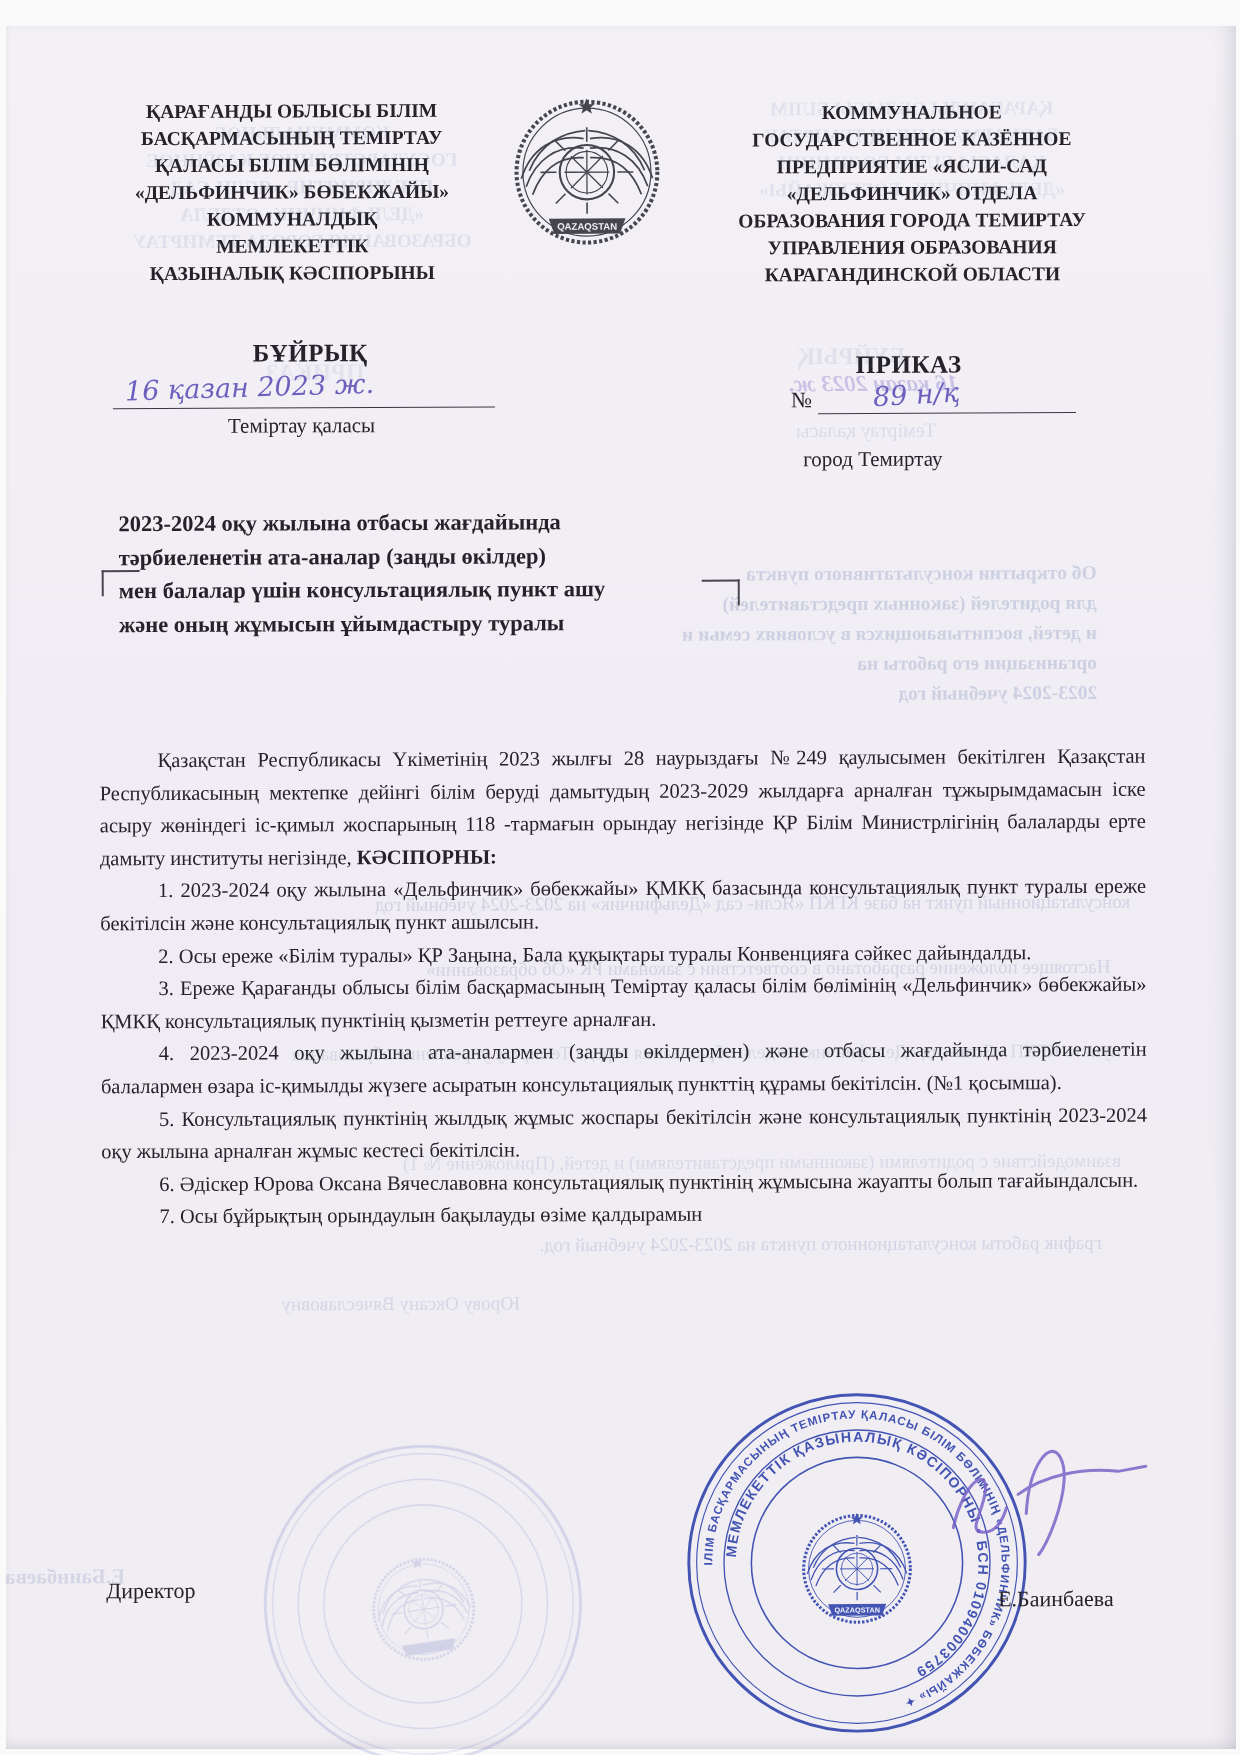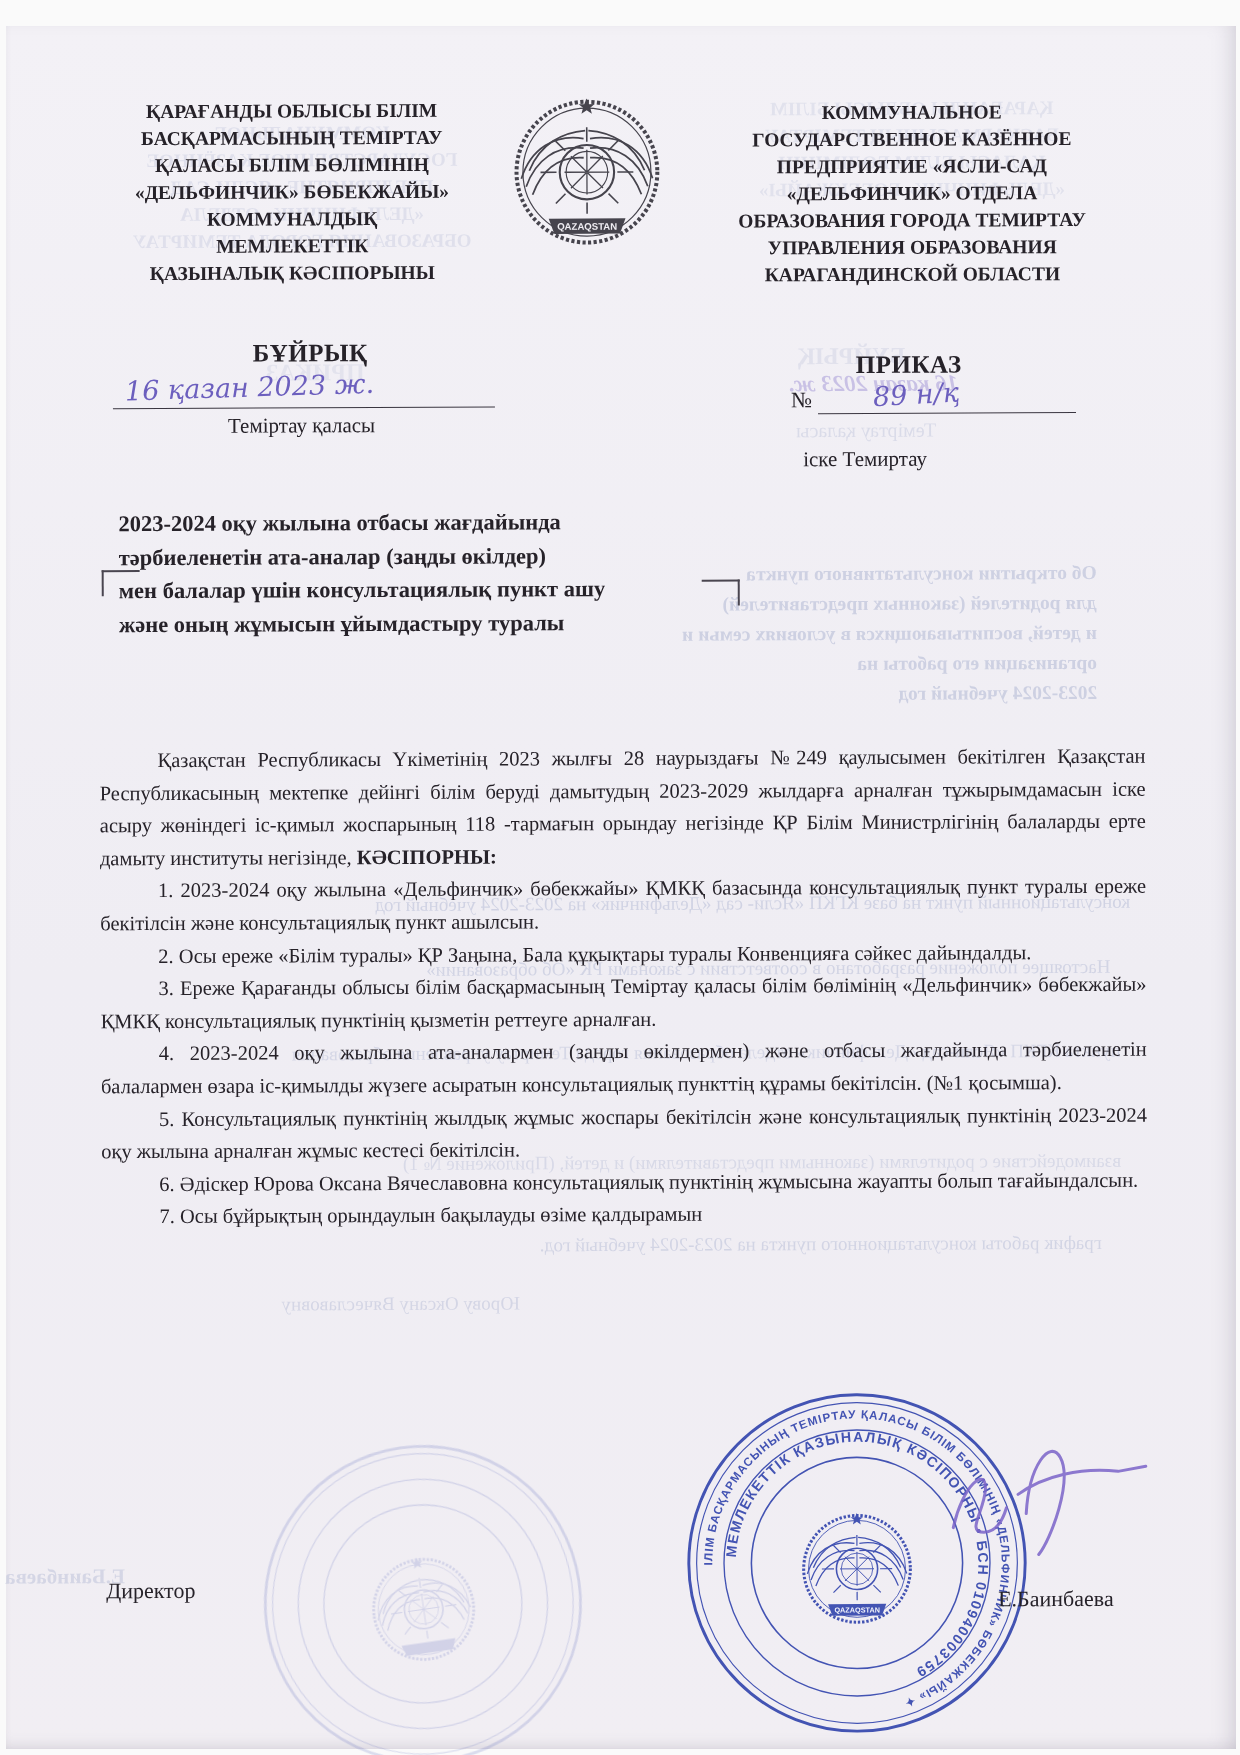--- a/index.html
+++ b/index.html
@@ -124,21 +124,21 @@
     <div class="abs hline" style="left:115px;top:370px;width:382px;height:36px;">
       <span class="hand" style="display:inline-block;font-size:27px;transform:rotate(-1.5deg);margin-left:12px;">16 қазан 2023 ж.</span>
     </div>
     <div class="abs city" style="left:230px;top:412px;">Теміртау қаласы</div>
 
     <div class="abs bigword" style="left:858px;top:352px;">ПРИКАЗ</div>
     <div class="abs" style="left:793px;top:388px;font-size:22px;">№</div>
     <div class="abs hline" style="left:820px;top:380px;width:258px;height:34px;">
       <span class="hand" style="display:inline-block;font-size:27px;transform:rotate(-3deg);margin-left:55px;">89 н/қ</span>
     </div>
-    <div class="abs city" style="left:805px;top:448px;">іске Темиртау</div>
+    <div class="abs city" style="left:805px;top:448px;">город Темиртау</div>
 
     <div class="abs cropmark cm-l" style="left:103px;top:568px;"></div>
     <div class="abs cropmark cm-r" style="left:703px;top:580px;"></div>
 
     <div class="abs subject prelines" style="left:120px;top:505px;width:600px;">2023-2024 оқу жылына отбасы жағдайында
 тәрбиеленетін ата-аналар (заңды өкілдер)
 мен балалар үшін консультациялық пункт ашу
 және оның жұмысын ұйымдастыру туралы</div>
 
     <div class="abs bodytext" style="left:100px;top:742px;width:1046px;">

